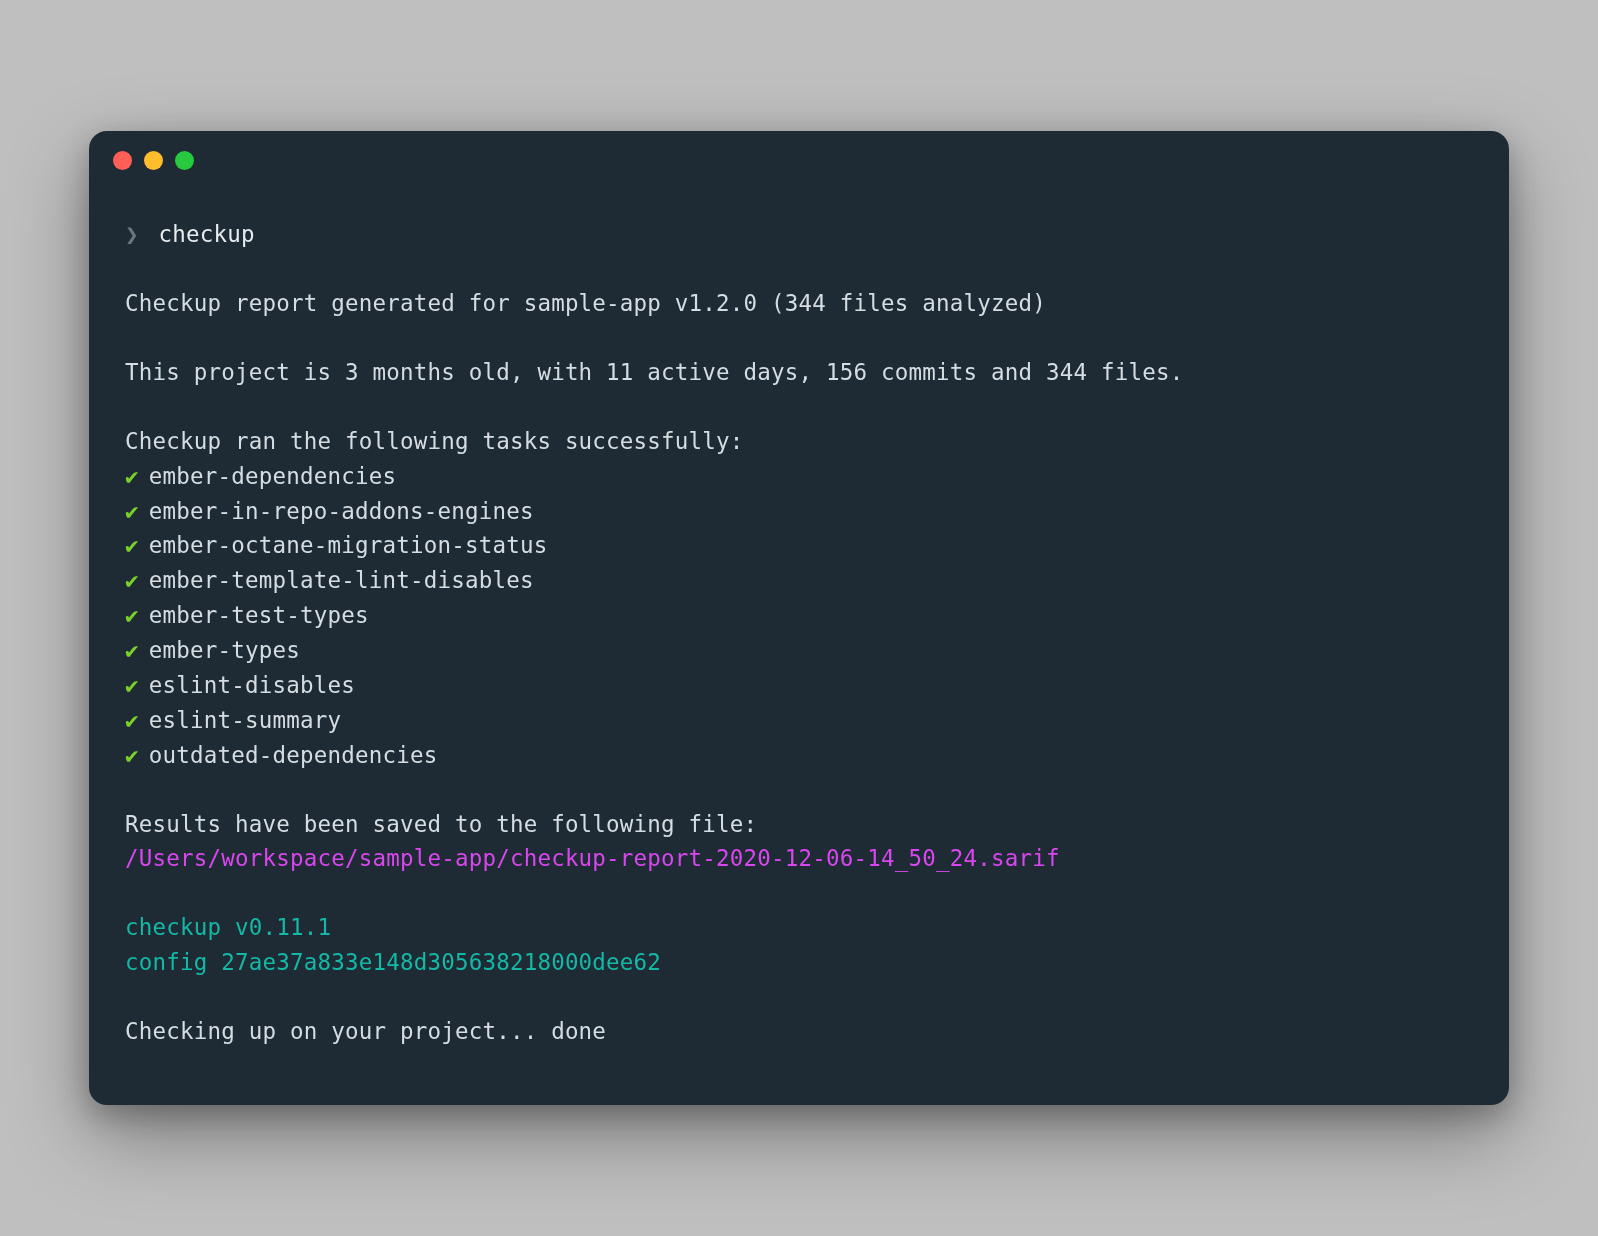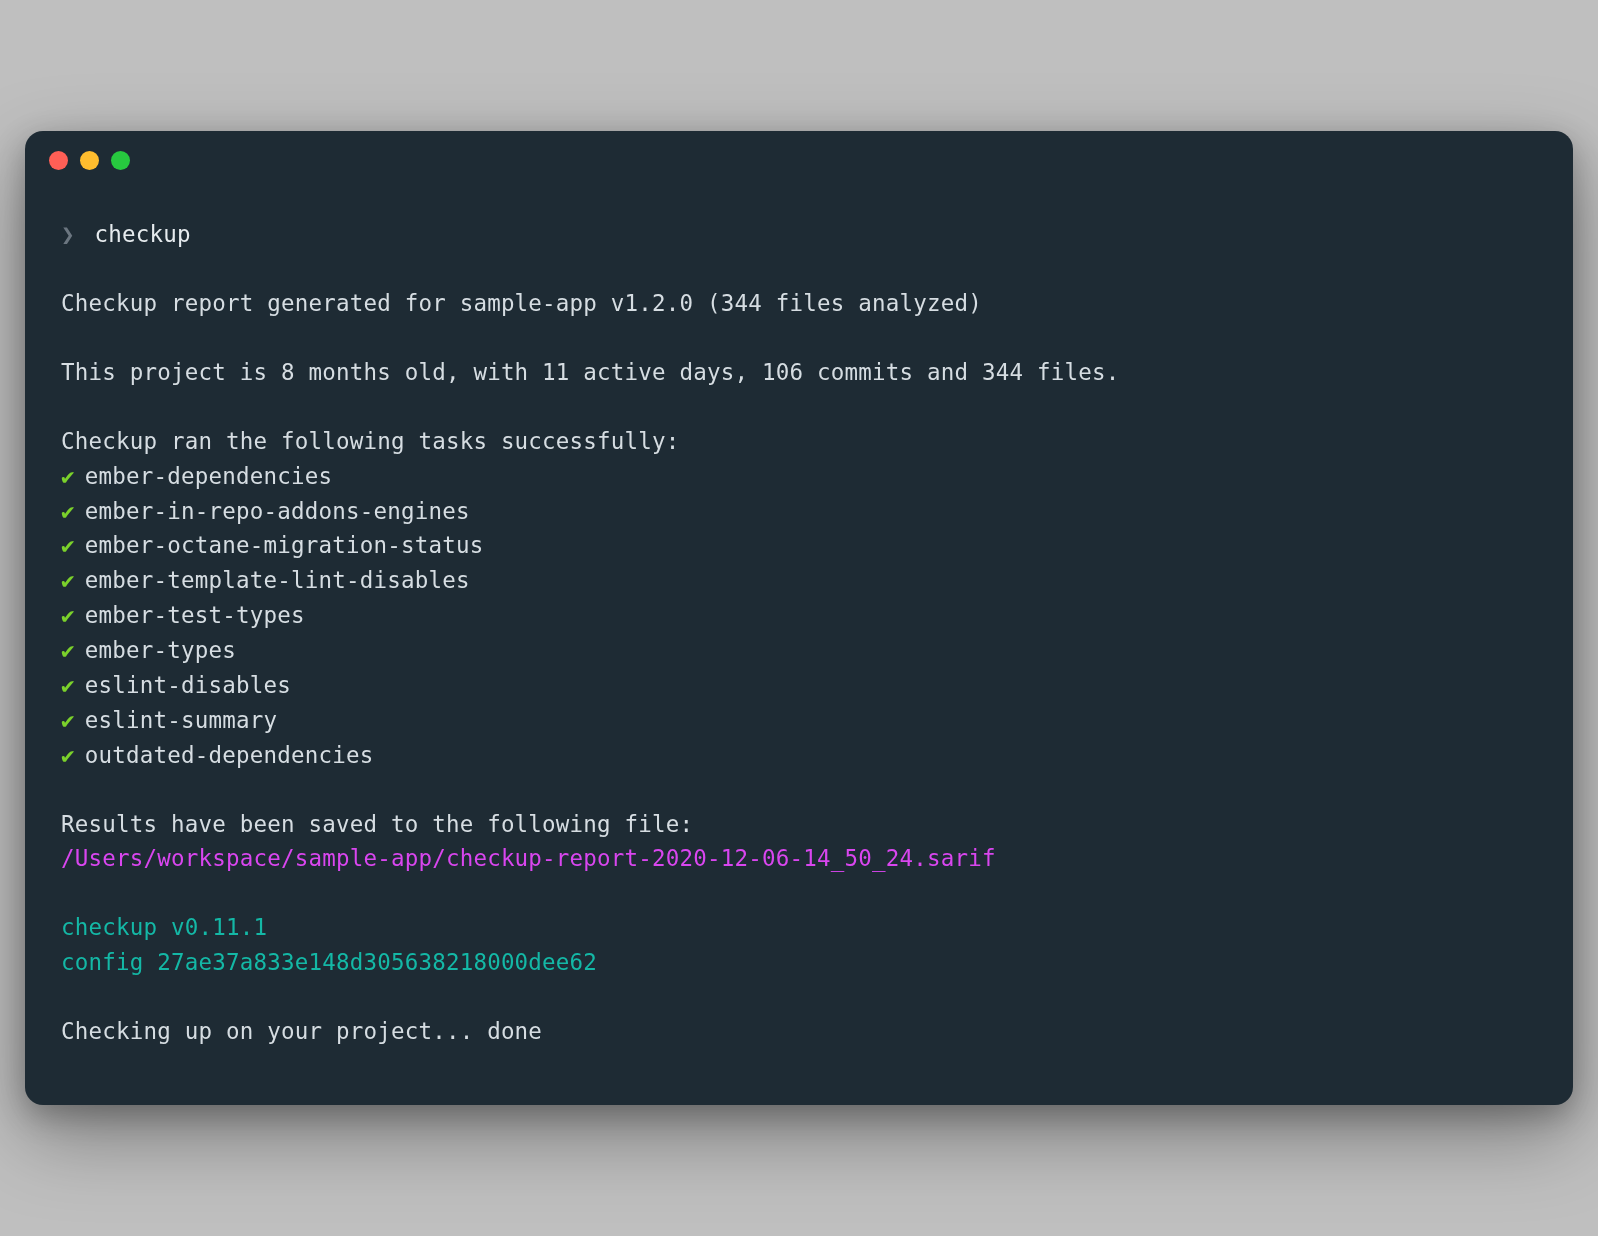--- a/index.html
+++ b/index.html
@@ -11,21 +11,21 @@
       background: #bfbfbf;
       width: 1598px;
       height: 1236px;
       display: flex;
       align-items: center;
       justify-content: center;
       font-family: "SF Mono", "Monaco", "Menlo", "Consolas", monospace;
     }
     .terminal-window {
       background: #1e2b34;
-      width: 1548px;
+      width: 1420px;
       border-radius: 18px;
       box-shadow: 0 30px 80px rgba(0,0,0,0.35), 0 10px 30px rgba(0,0,0,0.25);
       overflow: hidden;
     }
     .titlebar {
       height: 58px;
       display: flex;
       align-items: center;
       padding-left: 24px;
       gap: 12px;
@@ -91,21 +91,21 @@
     <div class="prompt-line">
       <span class="prompt-chevron">❯</span>
       <span class="cmd">checkup</span>
     </div>
 
     <div class="block">
       <div>Checkup report generated for sample-app v1.2.0 (344 files analyzed)</div>
     </div>
 
     <div class="block">
-      <div>This project is 8 months old, with 11 active days, 106 commits and 344 files.</div>
+      <div>This project is 3 months old, with 11 active days, 156 commits and 344 files.</div>
     </div>
 
     <div class="block">
       <div>Checkup ran the following tasks successfully:</div>
       <div id="tasks-list">
           <div class="task-line">
             <span class="check">✔</span>
             <span>ember-dependencies</span>
           </div>
           <div class="task-line">

